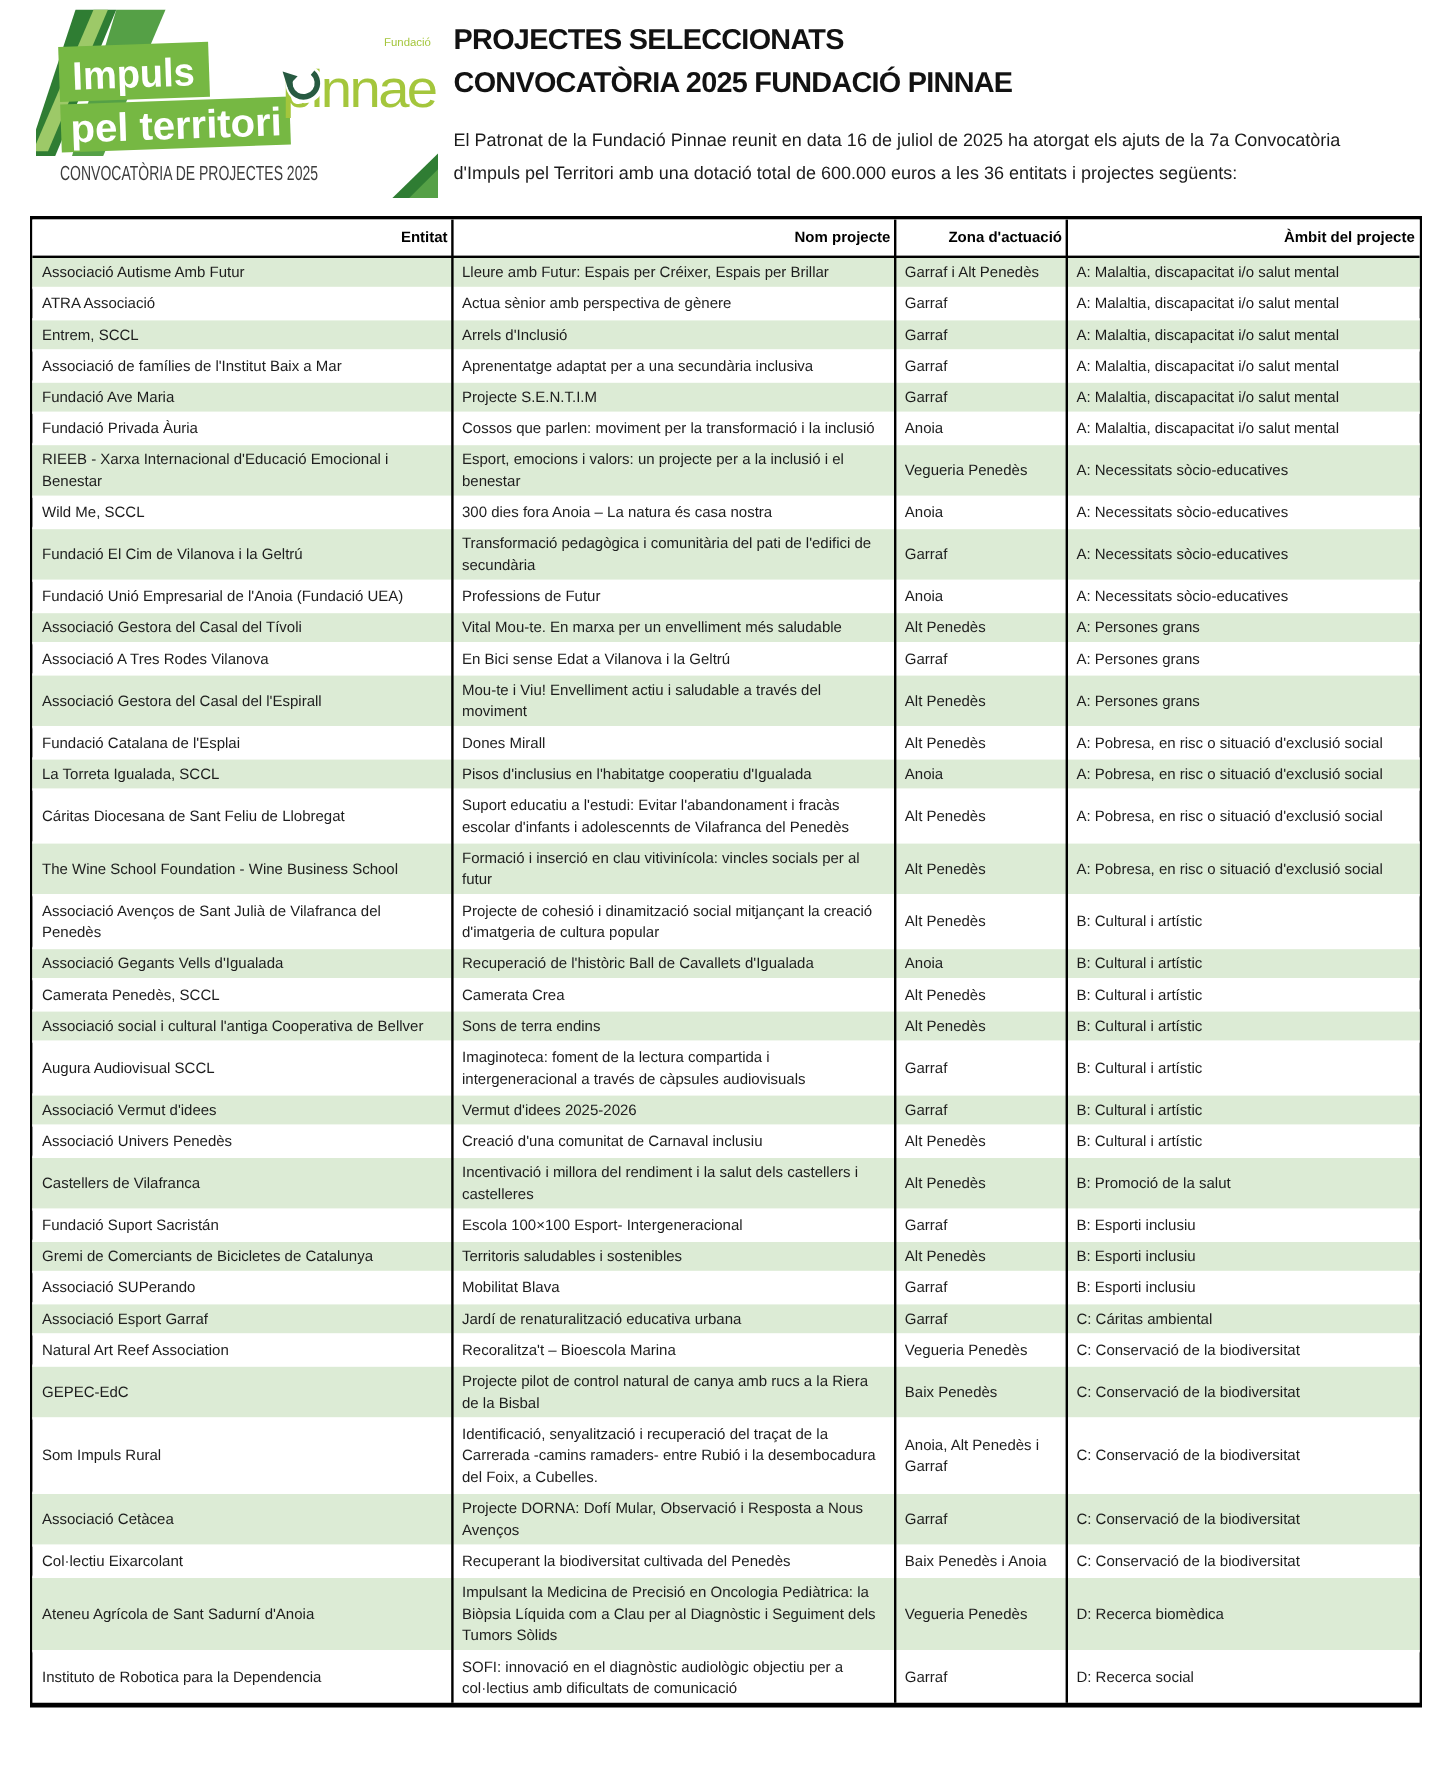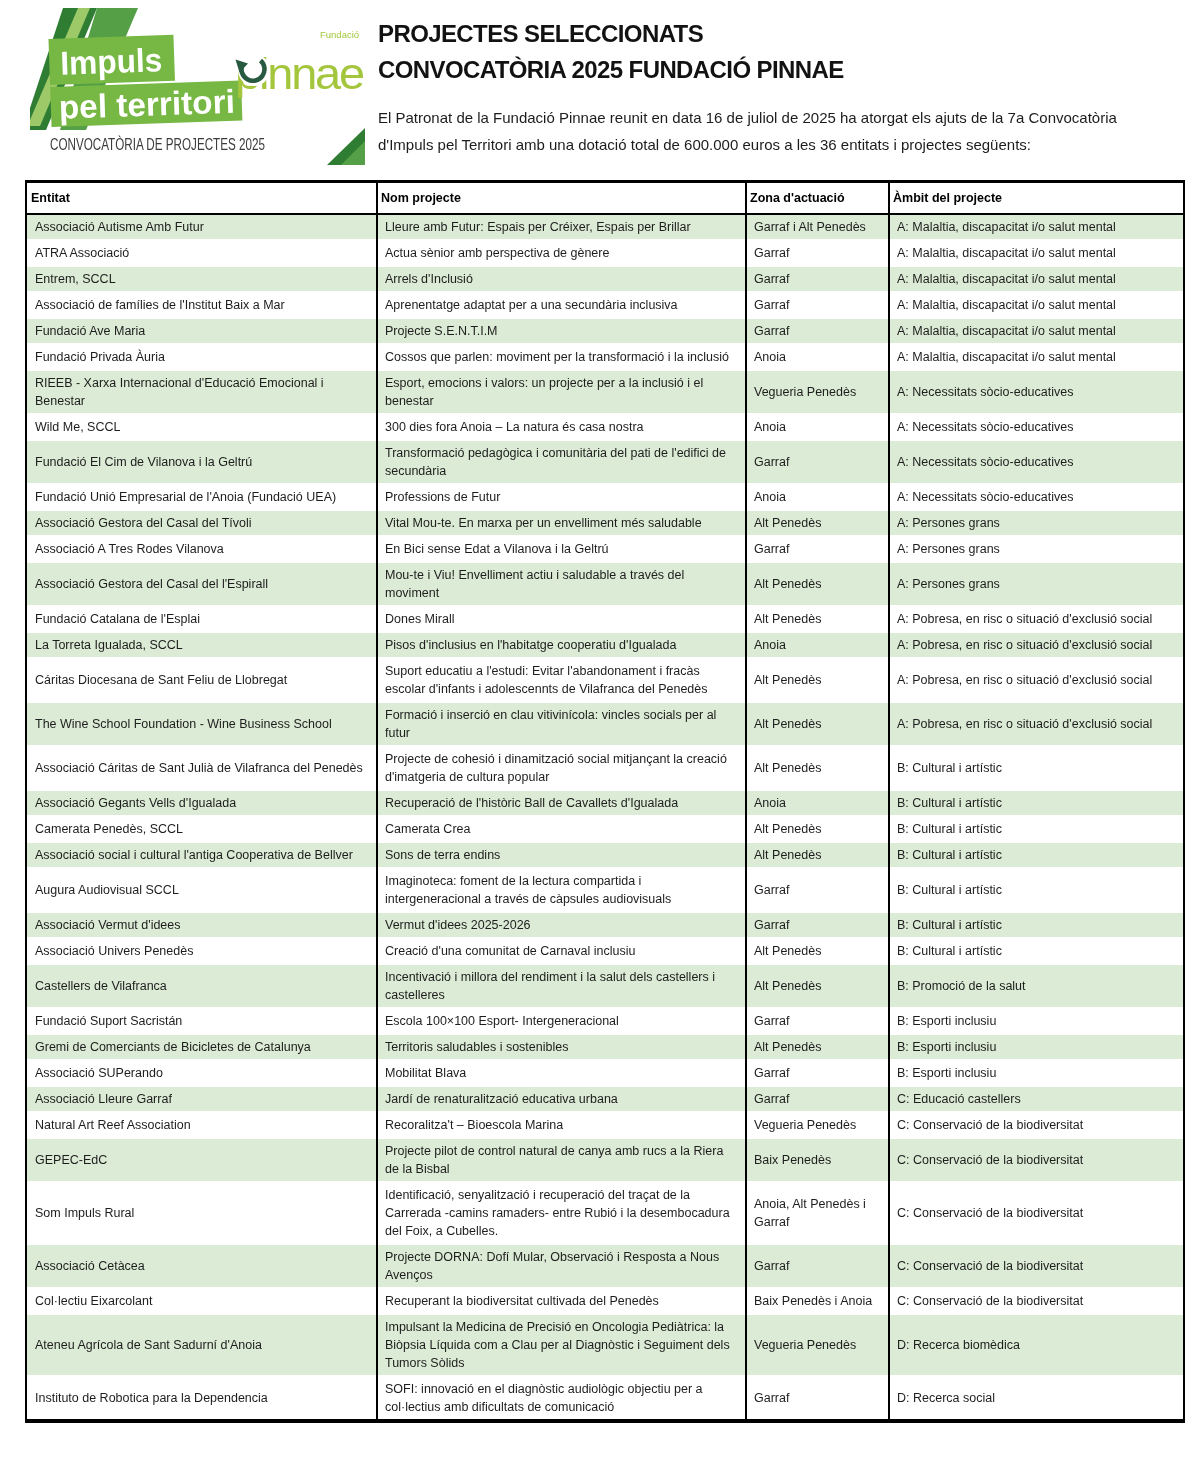--- a/index.html
+++ b/index.html
@@ -11,21 +11,21 @@
 
   
   .htext{position:absolute;left:378px;top:16px;width:800px;}
   .title{font-size:24px;font-weight:700;color:#121212;line-height:36px;letter-spacing:-0.6px;}
   .intro{margin:16px 0 0 0;width:788px;font-size:15px;line-height:27px;color:#1c1c1c;}
 
   
   .table-wrap{position:absolute;left:25px;top:180px;width:1160px;box-sizing:border-box;
               border:2px solid #000;border-top-width:3px;border-bottom-width:4px;background:#fff;}
   table{border-collapse:collapse;table-layout:fixed;width:100%;}
-  th{font-size:12.5px;font-weight:700;color:#000;text-align:left;padding:8px 4px;
+  th{font-size:12.5px;font-weight:700;color:#000;text-align:right;padding:8px 4px;
      border-bottom:2px solid #000;background:#fff;}
   td{font-size:12.5px;line-height:18px;color:#1d1d1d;padding:3px 8px;vertical-align:middle;
      word-wrap:break-word;}
   tbody tr.green td{background:#dcebd5;}
   tbody tr + tr td{border-top:2px solid #fff;}
   .vline{position:absolute;top:0;bottom:0;width:2px;background:#000;}
   .v1{left:349px}.v2{left:718px}.v3{left:861px}
 </style>
 </head>
 <body>
@@ -182,21 +182,21 @@
             <td>Alt Penedès</td>
             <td>A: Pobresa, en risc o situació d'exclusió social</td>
           </tr>
           <tr class="green">
             <td>The Wine School Foundation - Wine Business School</td>
             <td>Formació i inserció en clau vitivinícola: vincles socials per al futur</td>
             <td>Alt Penedès</td>
             <td>A: Pobresa, en risc o situació d'exclusió social</td>
           </tr>
           <tr>
-            <td>Associació Cáritas de Sant Julià de Vilafranca del Penedès</td>
+            <td>Associació Avenços de Sant Julià de Vilafranca del Penedès</td>
             <td>Projecte de cohesió i dinamització social mitjançant la creació d'imatgeria de cultura popular</td>
             <td>Alt Penedès</td>
             <td>B: Cultural i artístic</td>
           </tr>
           <tr class="green">
             <td>Associació Gegants Vells d'Igualada</td>
             <td>Recuperació de l'històric Ball de Cavallets d'Igualada</td>
             <td>Anoia</td>
             <td>B: Cultural i artístic</td>
           </tr>
@@ -248,24 +248,24 @@
             <td>Alt Penedès</td>
             <td>B: Esporti inclusiu</td>
           </tr>
           <tr>
             <td>Associació SUPerando</td>
             <td>Mobilitat Blava</td>
             <td>Garraf</td>
             <td>B: Esporti inclusiu</td>
           </tr>
           <tr class="green">
-            <td>Associació Lleure Garraf</td>
+            <td>Associació Esport Garraf</td>
             <td>Jardí de renaturalització educativa urbana</td>
             <td>Garraf</td>
-            <td>C: Educació castellers</td>
+            <td>C: Cáritas ambiental</td>
           </tr>
           <tr>
             <td>Natural Art Reef Association</td>
             <td>Recoralitza't – Bioescola Marina</td>
             <td>Vegueria Penedès</td>
             <td>C: Conservació de la biodiversitat</td>
           </tr>
           <tr class="green">
             <td>GEPEC-EdC</td>
             <td>Projecte pilot de control natural de canya amb rucs a la Riera de la Bisbal</td>

